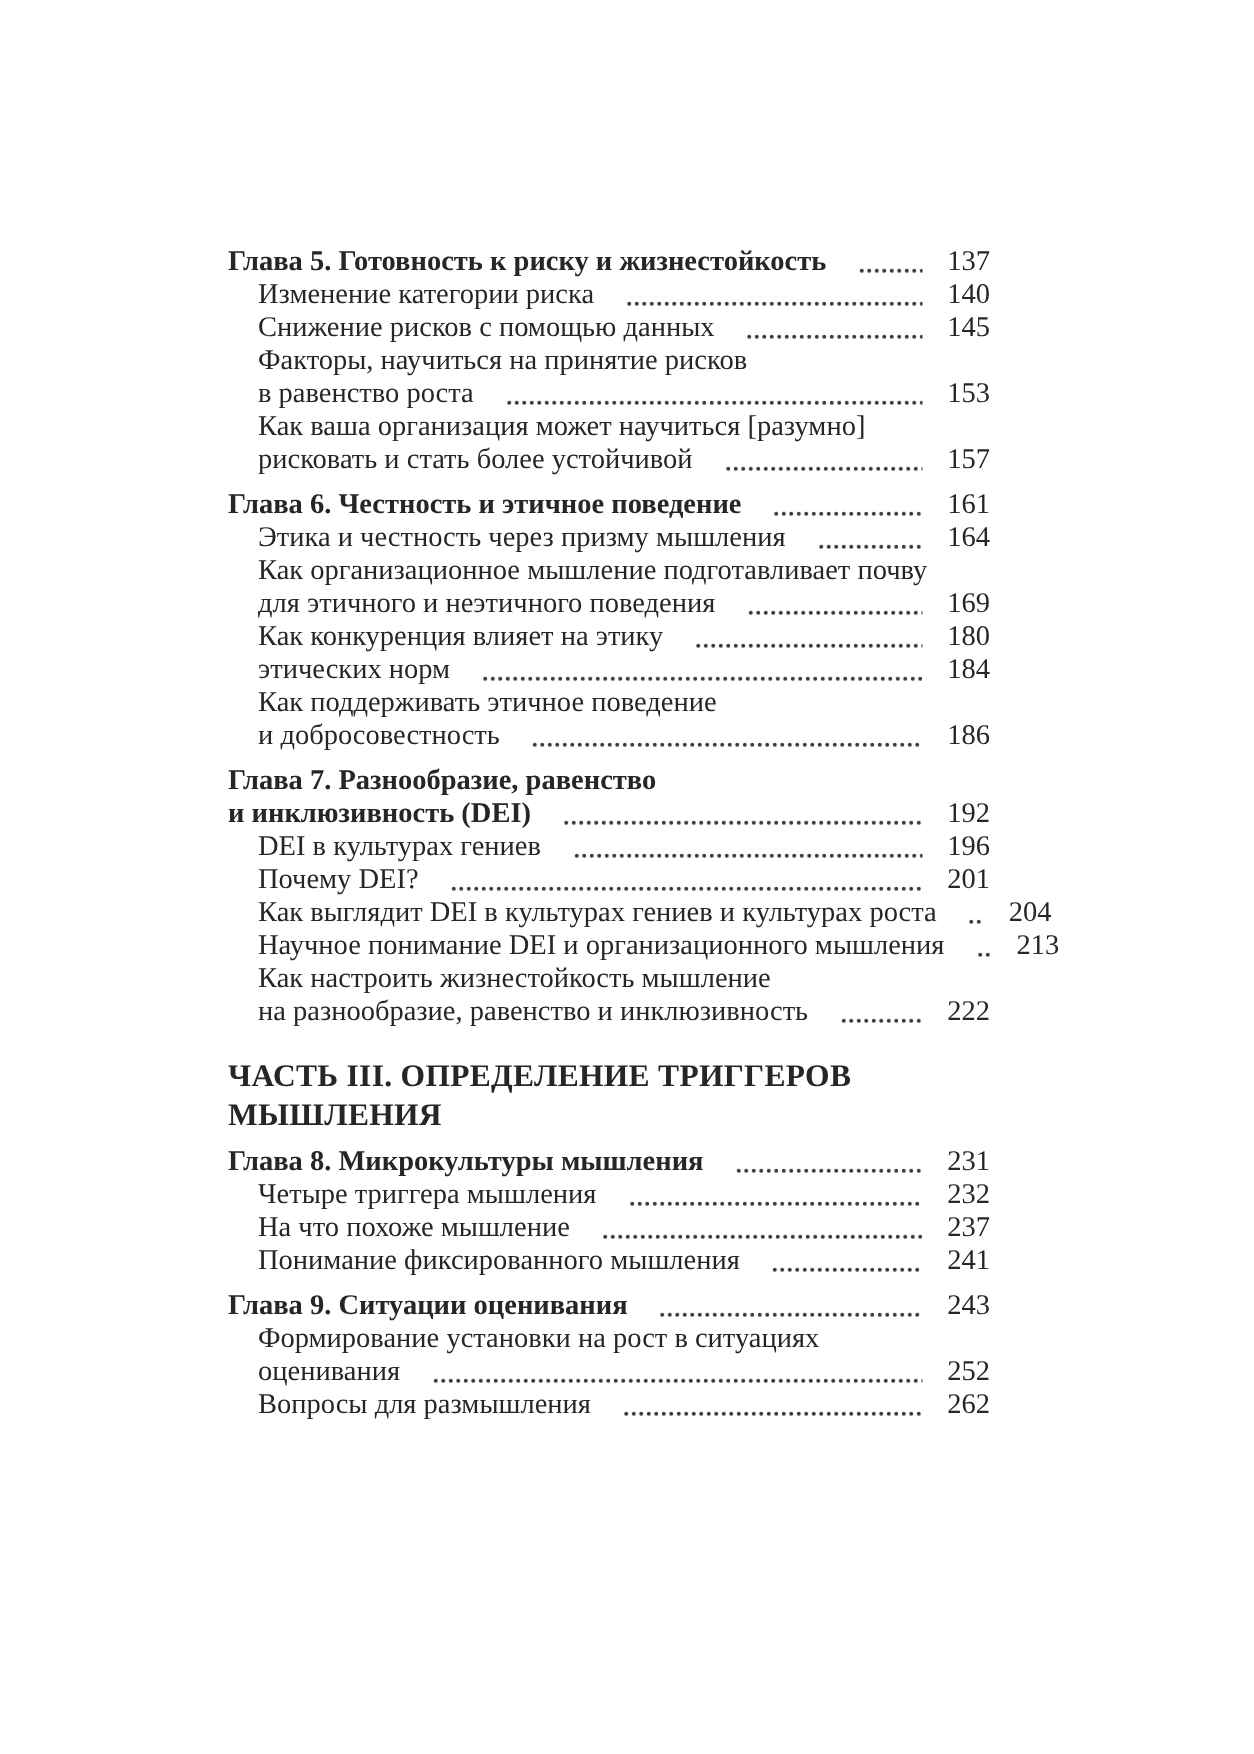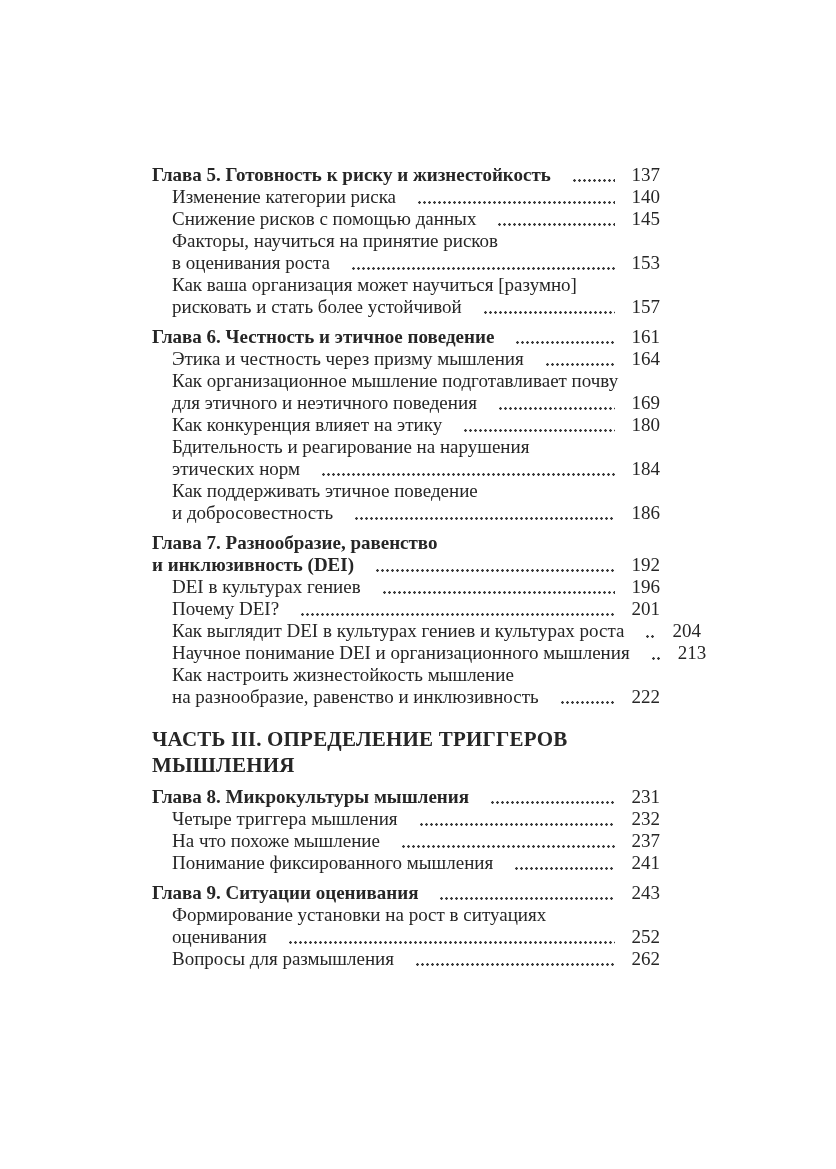--- a/index.html
+++ b/index.html
@@ -97,21 +97,21 @@
             <span class="line-text">Снижение рисков с помощью данных</span>
             <span class="leader"></span>
             <span class="page-num">145</span>
           </div>
         </div>
         <div class="entry item">
           <div class="line">
             <span class="line-text">Факторы, научиться на принятие рисков</span>
           </div>
           <div class="line with-page">
-            <span class="line-text">в оценивания роста</span>
+            <span class="line-text">в равенство роста</span>
             <span class="leader"></span>
             <span class="page-num">153</span>
           </div>
         </div>
         <div class="entry item">
           <div class="line">
             <span class="line-text">Как ваша организация может научиться [разумно]</span>
           </div>
           <div class="line with-page">
             <span class="line-text">рисковать и стать более устойчивой</span>
@@ -146,23 +146,20 @@
           </div>
         </div>
         <div class="entry item">
           <div class="line with-page">
             <span class="line-text">Как конкуренция влияет на этику</span>
             <span class="leader"></span>
             <span class="page-num">180</span>
           </div>
         </div>
         <div class="entry item">
-          <div class="line">
-            <span class="line-text">Бдительность и реагирование на нарушения</span>
-          </div>
           <div class="line with-page">
             <span class="line-text">этических норм</span>
             <span class="leader"></span>
             <span class="page-num">184</span>
           </div>
         </div>
         <div class="entry item">
           <div class="line">
             <span class="line-text">Как поддерживать этичное поведение</span>
           </div>

